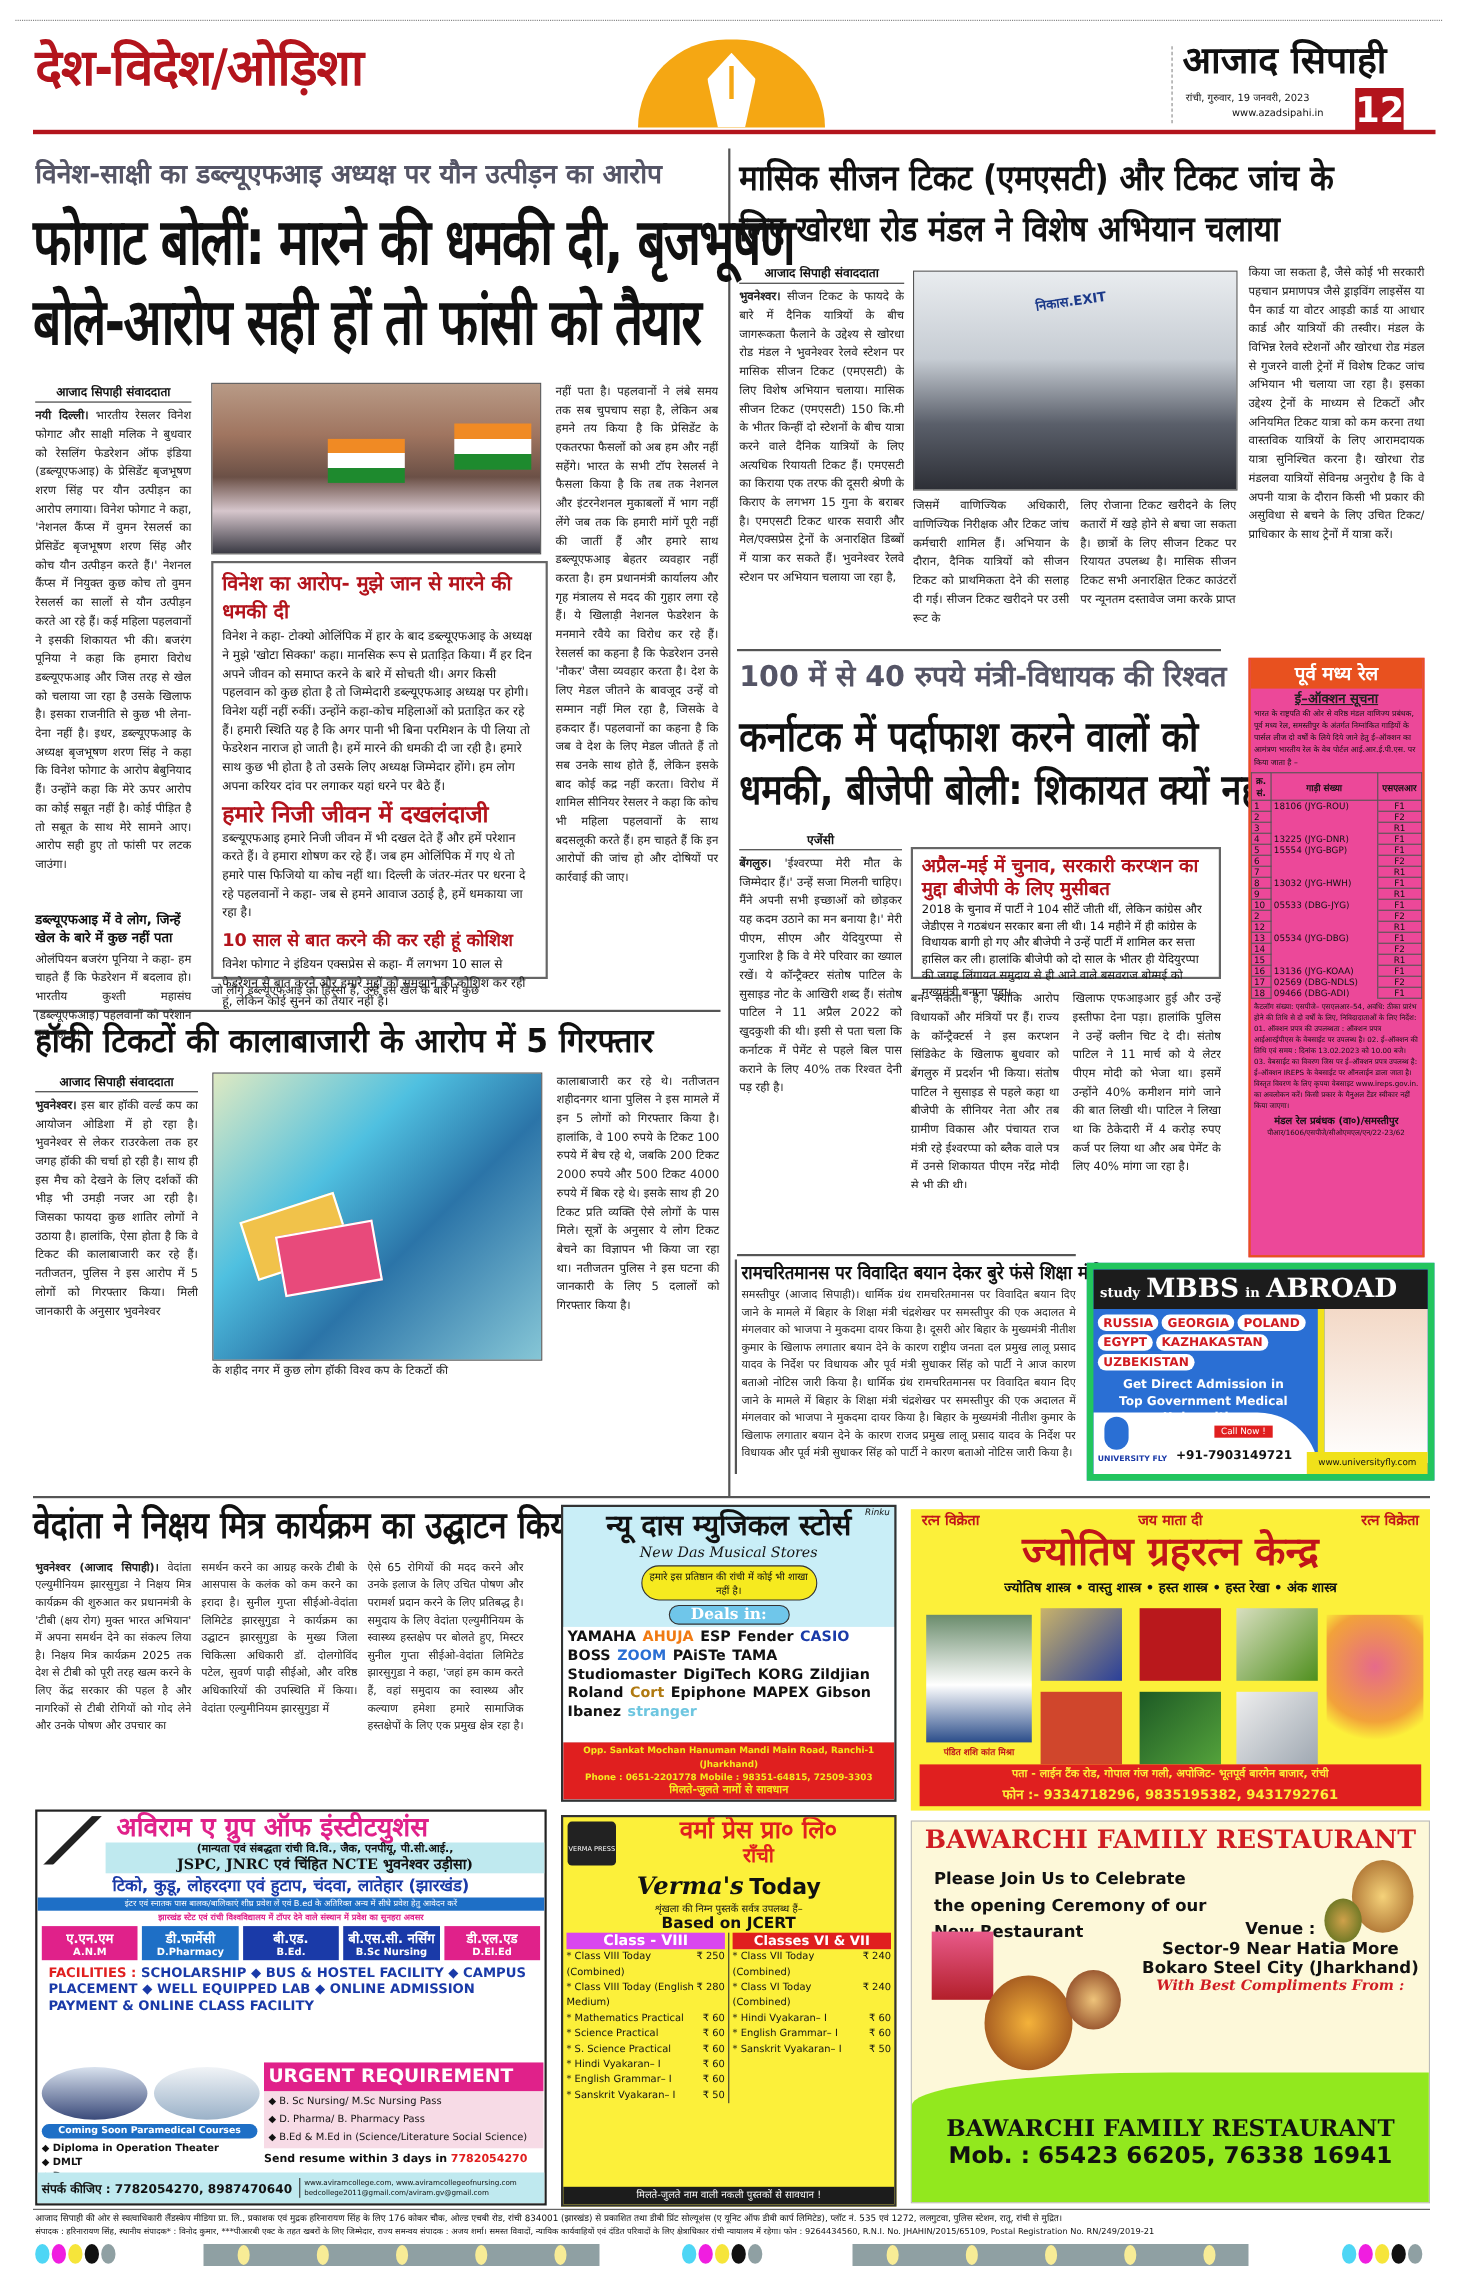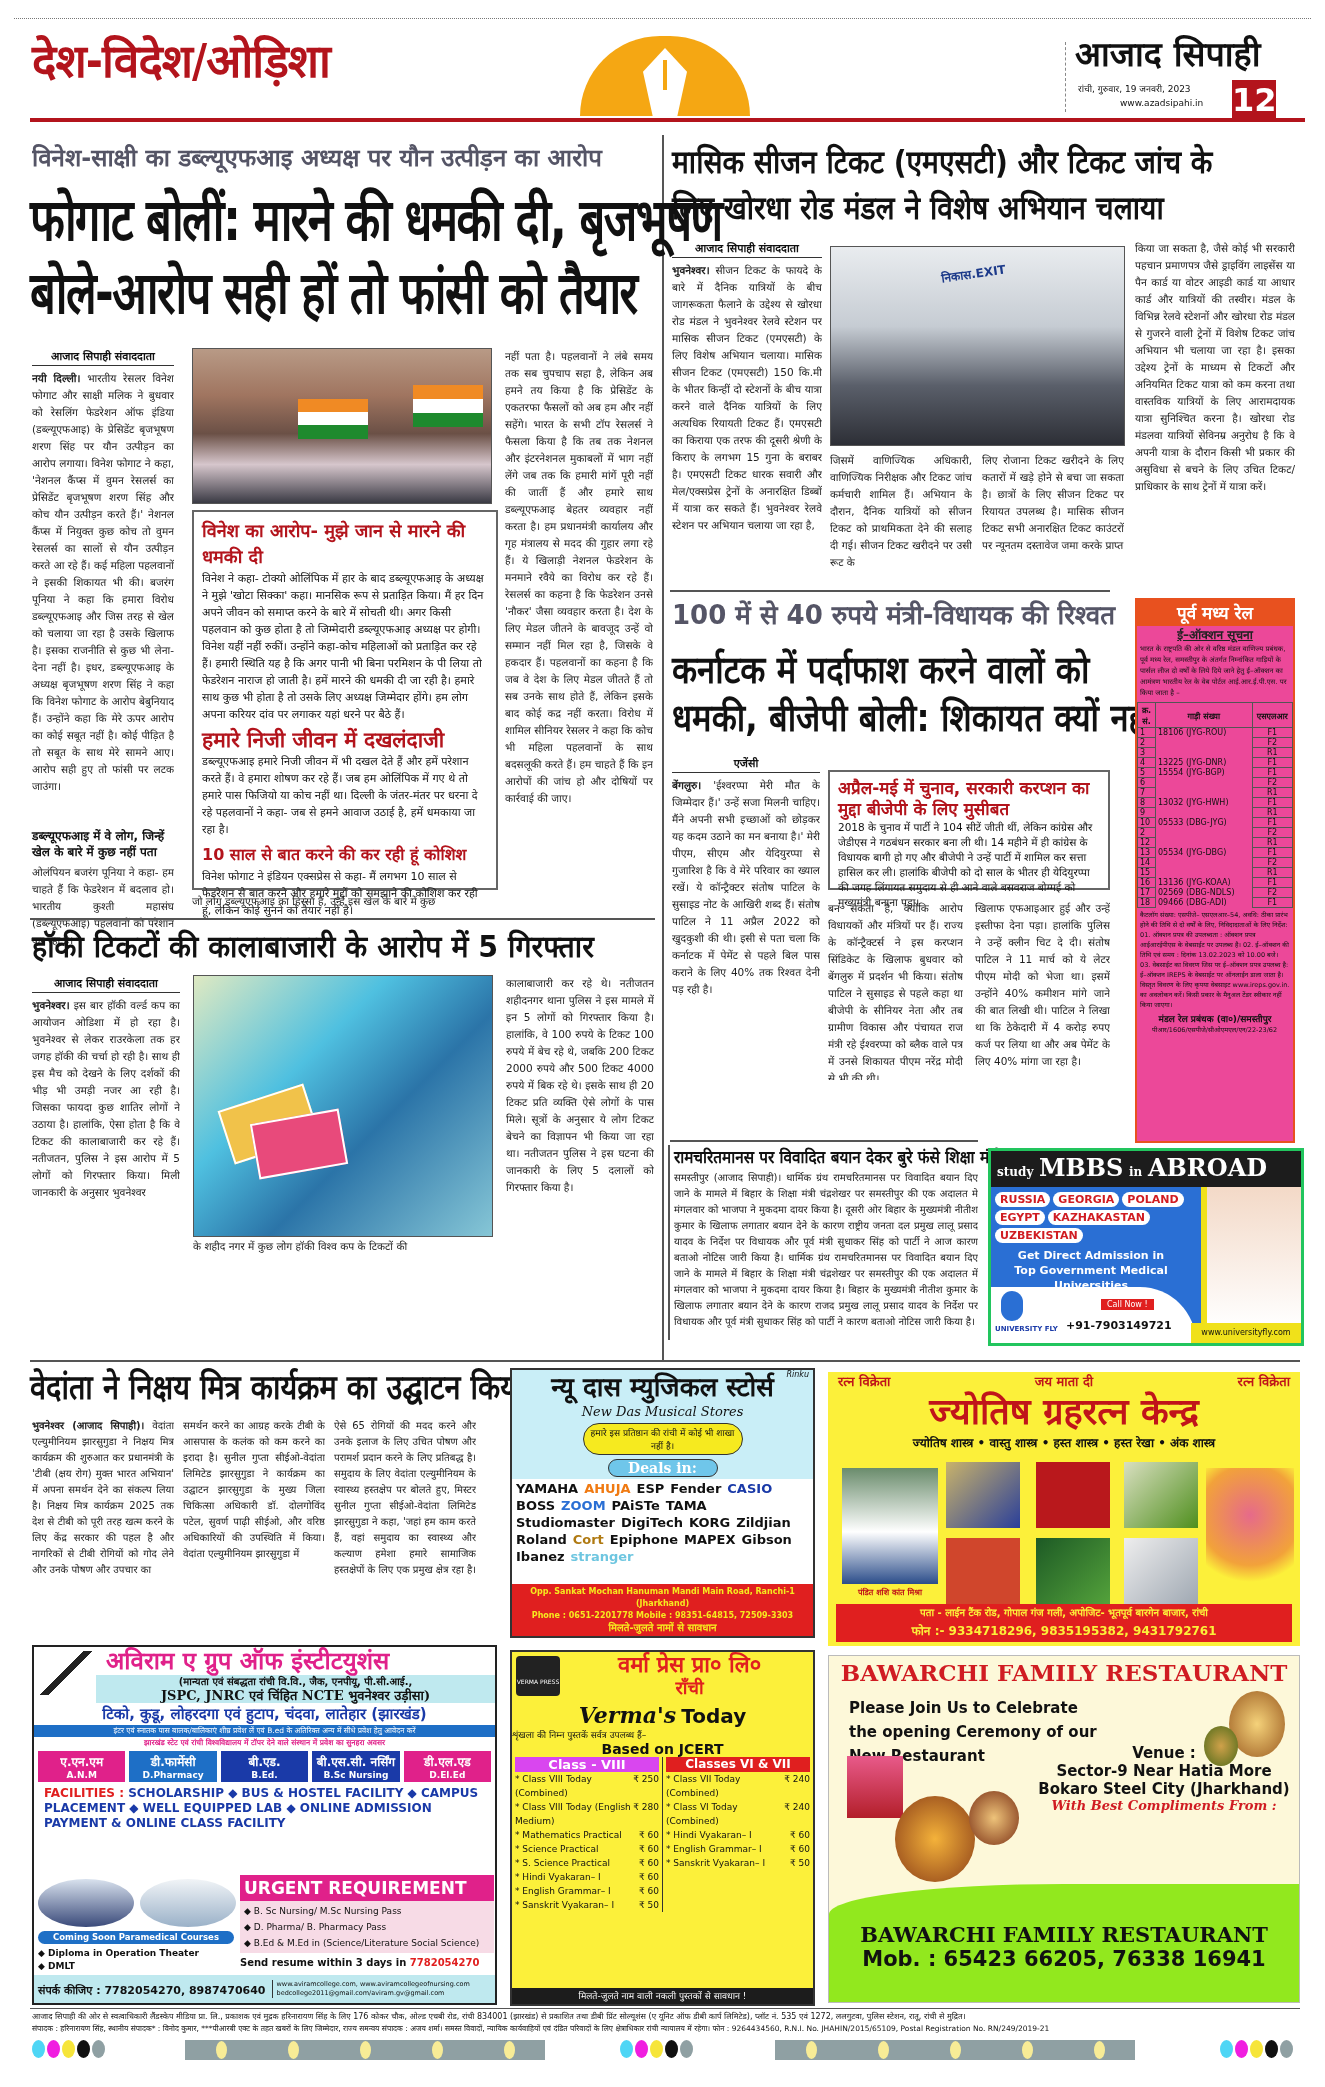--- a/index.html
+++ b/index.html
@@ -230,21 +230,21 @@
           <td style="border-left: 1px solid rgb(85, 85, 85); border-right: 1px solid rgb(85, 85, 85); padding: 0px 2px; white-space: nowrap;">09466 (DBG-ADI)</td>
           <td style="border: 1px solid rgb(85, 85, 85); padding: 0px 2px; text-align: center;">F1</td>
         </tr>
       </tbody>
   </table>
   <div style="font-size:6.5px;line-height:10px;padding:2px 3px">कैटलॉग संख्या: एसपीजे– एसएलआर–54, अवधि: ठीका प्रारंभ होने की तिथि से दो वर्षों के लिए, निविदादाताओं के लिए निर्देश: 01. ऑक्शन प्रपत्र की उपलब्धता : ऑक्शन प्रपत्र आईआरईपीएस के वेबसाईट पर उपलब्ध है। 02. ई–ऑक्शन की तिथि एवं समय : दिनांक 13.02.2023 को 10.00 बजे। 03. वेबसाईट का विवरण जिस पर ई–ऑक्शन प्रपत्र उपलब्ध है: ई–ऑक्शन IREPS के वेबसाईट पर ऑनलाईन डाला जाता है। विस्तृत विवरण के लिए कृपया वेबसाइट www.ireps.gov.in. का अवलोकन करें। किसी प्रकार के मैनुअल टेंडर स्वीकार नहीं किया जाएगा।</div>
   <div style="font-size:9px;font-weight:bold;text-align:center">मंडल रेल प्रबंधक (वा०)/समस्तीपुर</div>
   <div style="font-size:6.5px;padding:0 15px">पीआर/1606/एसपीजे/सीओएमएल/एन/22-23/62</div>
 </div>
 
-<div class="ad" style="left:988px;top:1148px;width:316px;height:198px;background:#2a6fd4;border:3px solid #22c55e">
+<div class="ad" style="left:988px;top:1148px;width:316px;height:198px;background:#2a6fd4;border:6px solid #22c55e">
   <div style="background:#1c1c1c;color:#fff;height:36px;padding:2px 6px;font-family:'DejaVu Serif',serif;font-weight:bold;white-space:nowrap">
     <span style="font-size:12px">study</span>
     <span style="font-size:24px">MBBS</span>
     <span style="font-size:12px">in</span>
     <span style="font-size:24px">ABROAD</span>
   </div>
   <div id="mbbs-countries" style="display:flex;flex-wrap:wrap;gap:3px;padding:5px 4px;width:230px">
       <span style="background: rgb(255, 255, 255); color: rgb(208, 28, 34); font-weight: bold; font-size: 11px; padding: 1px 5px; border-radius: 8px;">RUSSIA</span>
       <span style="background: rgb(255, 255, 255); color: rgb(208, 28, 34); font-weight: bold; font-size: 11px; padding: 1px 5px; border-radius: 8px;">GEORGIA</span>
       <span style="background: rgb(255, 255, 255); color: rgb(208, 28, 34); font-weight: bold; font-size: 11px; padding: 1px 5px; border-radius: 8px;">POLAND</span>
@@ -389,21 +389,21 @@
       <div>bedcollege2011@gmail.com/aviram.gv@gmail.com</div>
     </div>
   </div>
 </div>
 
 <div class="ad" style="left:510px;top:1650px;width:305px;height:356px;background:#fcf03a;border:2px solid #333">
   <div style="position:absolute;left:4px;top:4px;width:44px;height:40px;background:#222;color:#fff;font-size:6px;text-align:center;border-radius:4px;padding-top:22px">VERMA PRESS</div>
   <div style="margin-left:54px;font-size:22px;font-weight:bold;color:#e01f1f;text-align:center;line-height:26px">वर्मा प्रेस प्रा० लि०</div>
   <div style="margin-left:54px;font-size:18px;font-weight:bold;color:#e01f1f;text-align:center;line-height:20px">राँची</div>
   <div style="text-align:center;margin-top:4px;white-space:nowrap"><span style="font-family:'DejaVu Serif',serif;font-style:italic;font-size:22px;font-weight:bold">Verma's</span> <span style="font-size:20px;font-weight:900">Today</span></div>
-  <div style="font-size:9px;text-align:left">शृंखला की निम्न पुस्तकें सर्वत्र उपलब्ध हैं–</div>
+  <div style="font-size:9px;text-align:center">शृंखला की निम्न पुस्तकें सर्वत्र उपलब्ध हैं–</div>
   <div style="font-size:14px;font-weight:bold;text-align:center">Based on JCERT</div>
   <div class="row" style="padding:0 3px;gap:3px">
     <div style="flex:1">
       <div style="background:#d946ef;color:#fff;font-size:13px;font-weight:bold;text-align:center">Class - VIII</div>
       <div id="verma-left" style="font-size:9px;line-height:14px">
           <div style="display: flex; justify-content: space-between;">
             <span>* Class VIII Today (Combined)</span>
             <span style="white-space: nowrap;">₹ 250</span>
           </div>
           <div style="display: flex; justify-content: space-between;">

